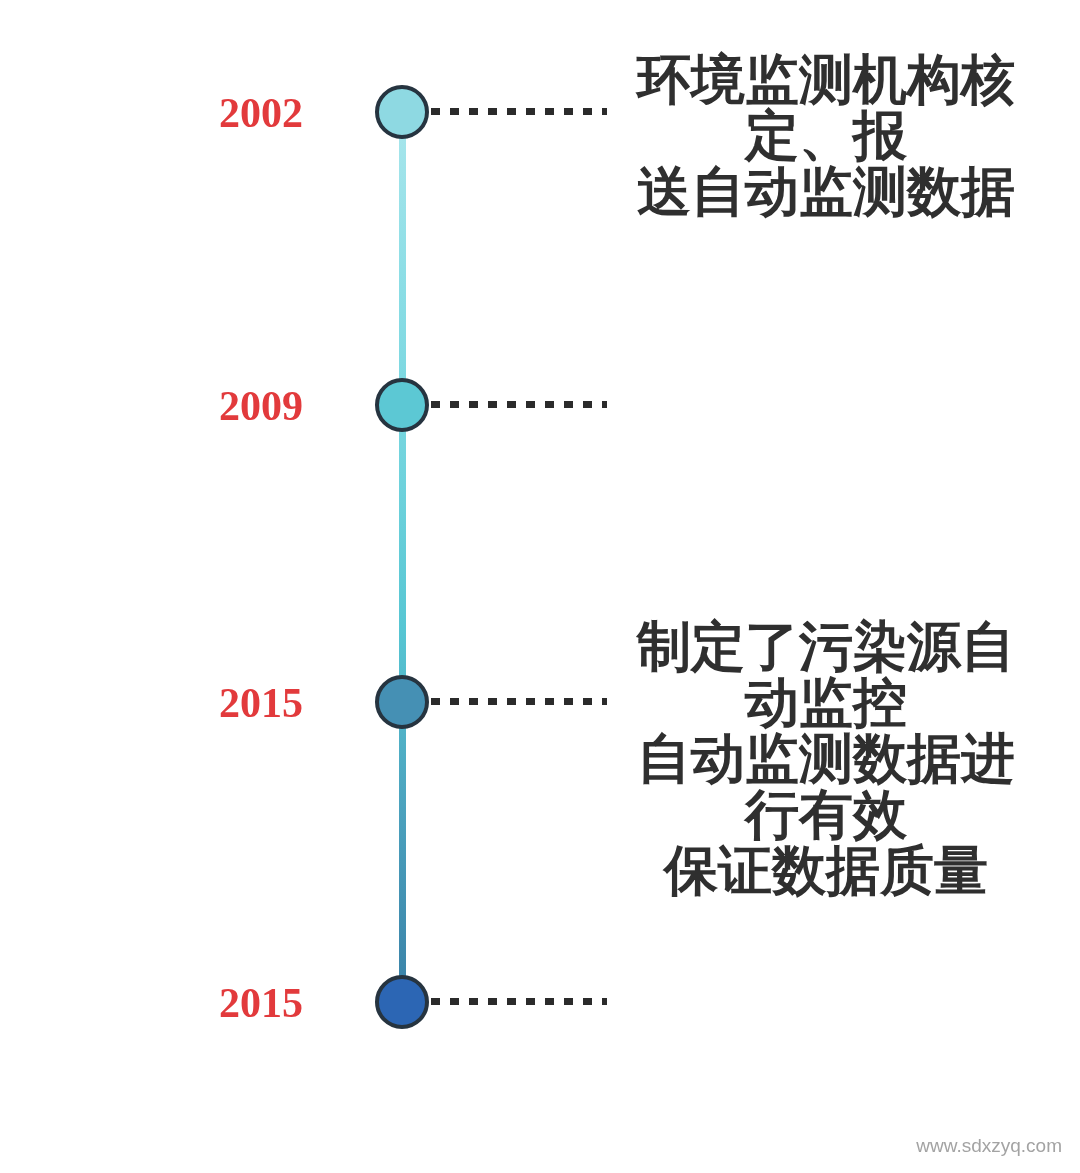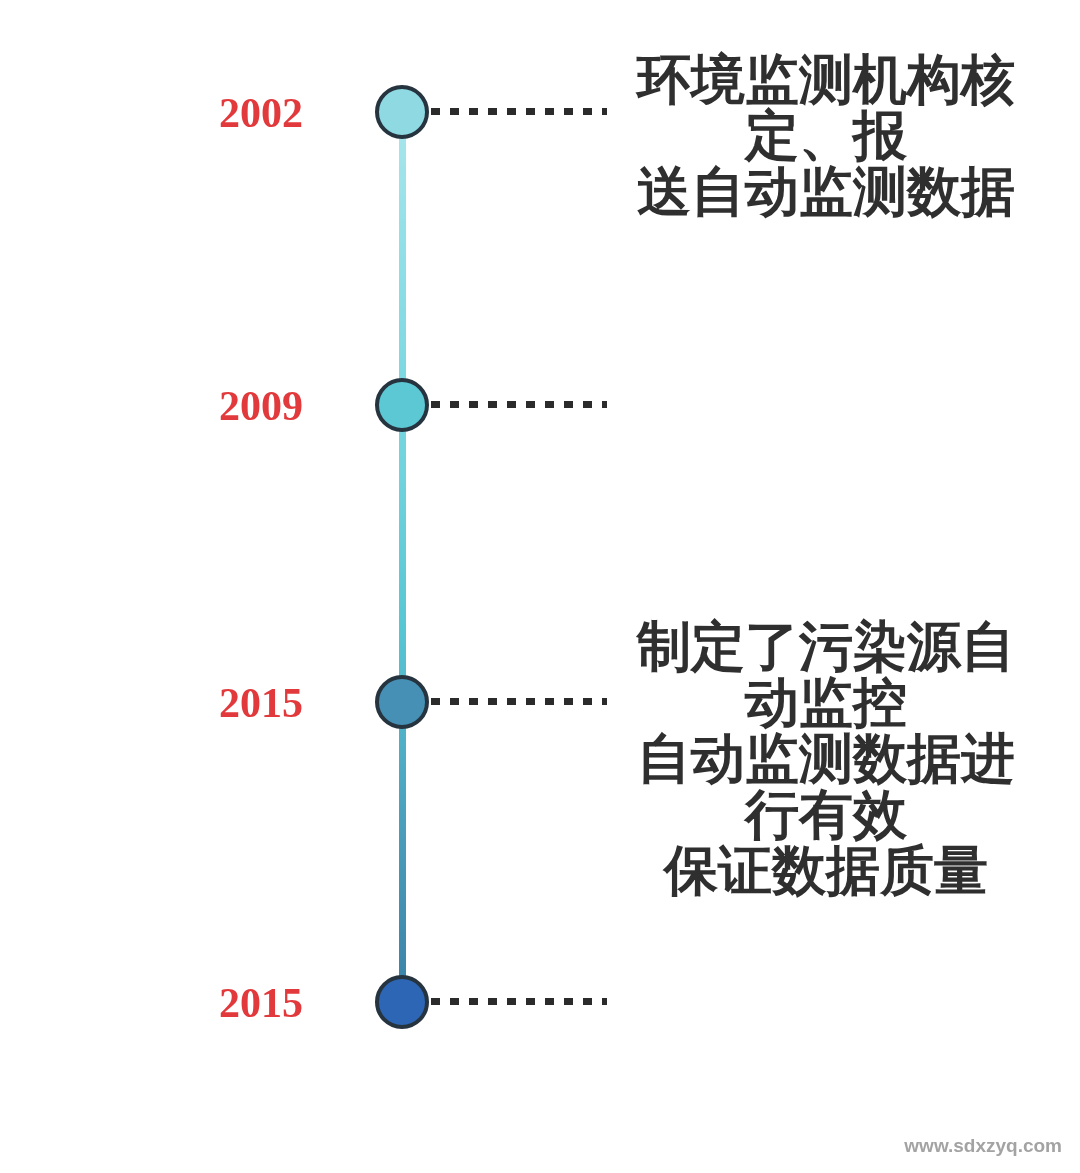--- a/index.html
+++ b/index.html
@@ -88,21 +88,21 @@
   .t0 { top: 51px; }
   .t1 { top: 323px; }
   .t2 { top: 618px; }
   .t3 { top: 865px; }
 
   .watermark {
     position: absolute;
     right: 18px;
     bottom: 16px;
     font-size: 19px;
-    font-weight: 700;
+    font-weight: 400;
     color: #a3a3a3;
     z-index: 1;
   }
 </style>
 </head>
 <body>
 
 <div id="canvas">
 
   <div class="axis"></div>

